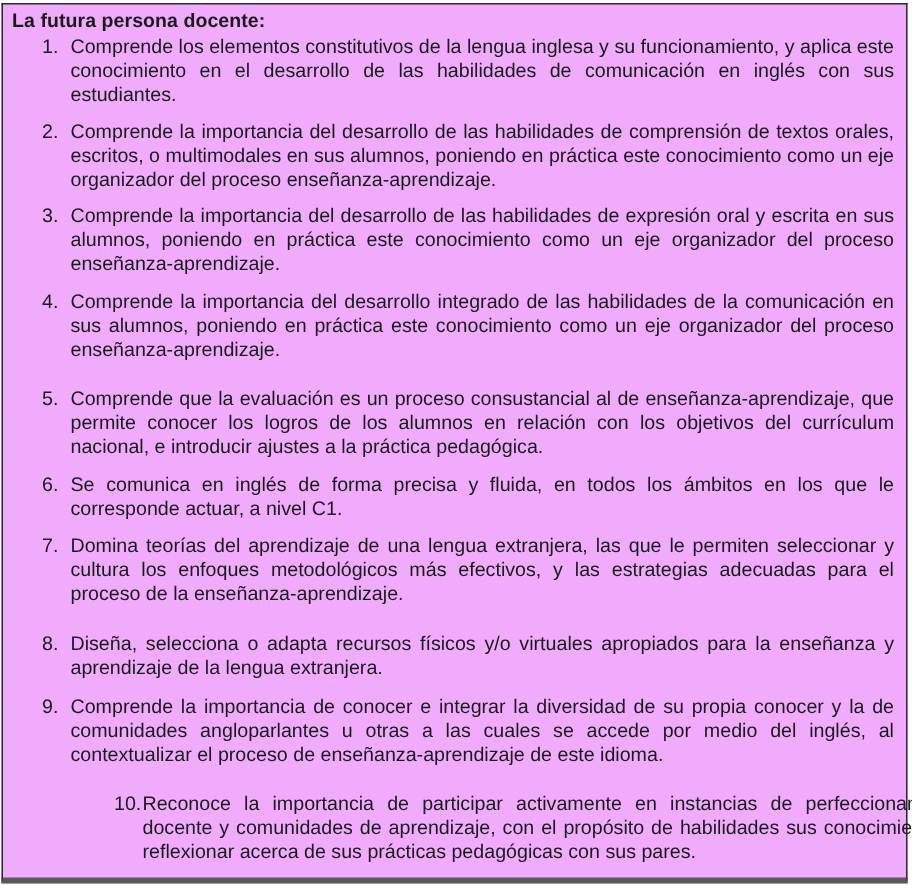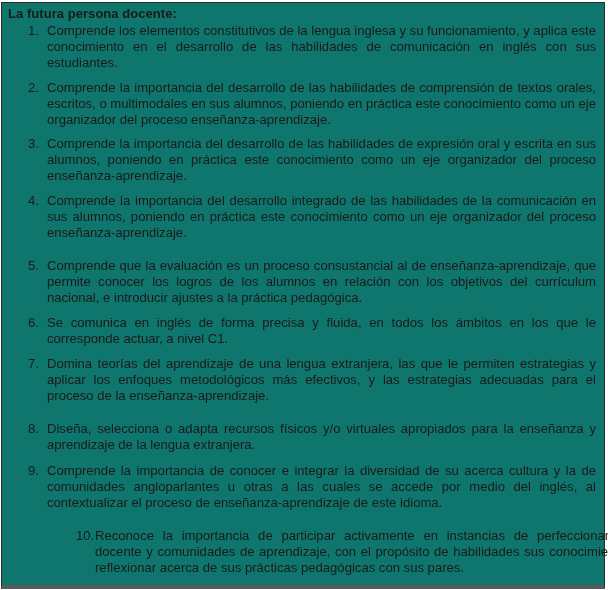--- a/index.html
+++ b/index.html
@@ -16,21 +16,21 @@
       color: #1a1a1a;
     }
     .frame {
       position: absolute;
       left: 1px;
       top: 2px;
       width: 602px;
       height: 582px;
       border: 1px solid #2b2b2b;
       border-bottom: 4px solid #5a5a5a;
-      background: #0f766e;
+      background: #f0abfc;
       box-sizing: content-box;
     }
     .title {
       position: absolute;
       left: 6px;
       top: 3px;
       font-size: 13px;
       font-weight: bold;
       line-height: 16px;
       letter-spacing: 0.05px;
@@ -87,28 +87,28 @@
     <div class="item" style="top:255px;">
       <span class="num">5.</span>
       <span class="txt">Comprende que la evaluación es un proceso consustancial al de enseñanza-aprendizaje, que permite conocer los logros de los alumnos en relación con los objetivos del currículum nacional, e introducir ajustes a la práctica pedagógica.</span>
     </div>
     <div class="item" style="top:312px;">
       <span class="num">6.</span>
       <span class="txt">Se comunica en inglés de forma precisa y fluida, en todos los ámbitos en los que le corresponde actuar, a nivel C1.</span>
     </div>
     <div class="item" style="top:353px;">
       <span class="num">7.</span>
-      <span class="txt">Domina teorías del aprendizaje de una lengua extranjera, las que le permiten estrategias y aplicar los enfoques metodológicos más efectivos, y las estrategias adecuadas para el proceso de la enseñanza-aprendizaje.</span>
+      <span class="txt">Domina teorías del aprendizaje de una lengua extranjera, las que le permiten seleccionar y cultura los enfoques metodológicos más efectivos, y las estrategias adecuadas para el proceso de la enseñanza-aprendizaje.</span>
     </div>
     <div class="item" style="top:418px;">
       <span class="num">8.</span>
       <span class="txt">Diseña, selecciona o adapta recursos físicos y/o virtuales apropiados para la enseñanza y aprendizaje de la lengua extranjera.</span>
     </div>
     <div class="item" style="top:460px;">
       <span class="num">9.</span>
-      <span class="txt">Comprende la importancia de conocer e integrar la diversidad de su acerca cultura y la de comunidades angloparlantes u otras a las cuales se accede por medio del inglés, al contextualizar el proceso de enseñanza-aprendizaje de este idioma.</span>
+      <span class="txt">Comprende la importancia de conocer e integrar la diversidad de su propia conocer y la de comunidades angloparlantes u otras a las cuales se accede por medio del inglés, al contextualizar el proceso de enseñanza-aprendizaje de este idioma.</span>
     </div>
     <div class="item" style="top:525px;margin-left:48px;">
       <span class="num">10.</span>
       <span class="txt">Reconoce la importancia de participar activamente en instancias de perfeccionamiento docente y comunidades de aprendizaje, con el propósito de habilidades sus conocimientos y reflexionar acerca de sus prácticas pedagógicas con sus pares.</span>
     </div>
   </div>
 </div>
 
 </body></html>

